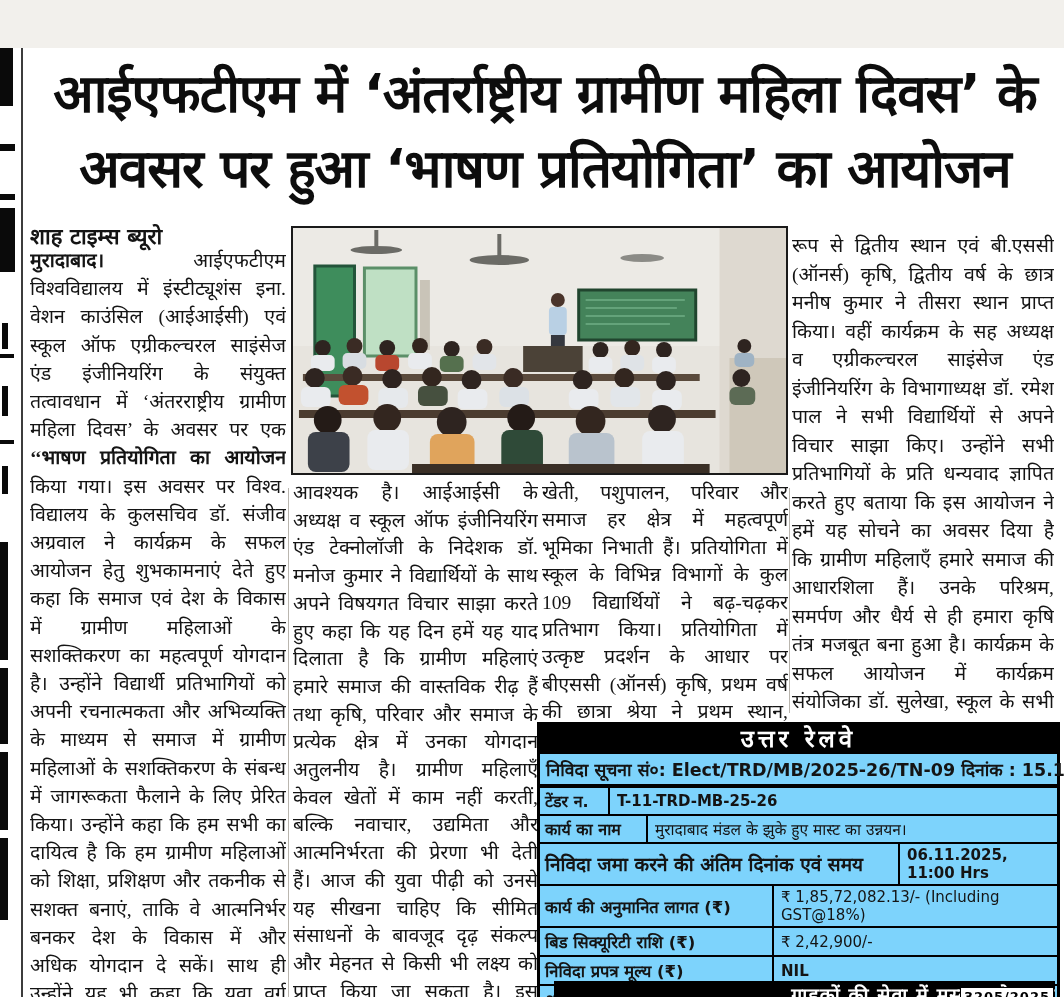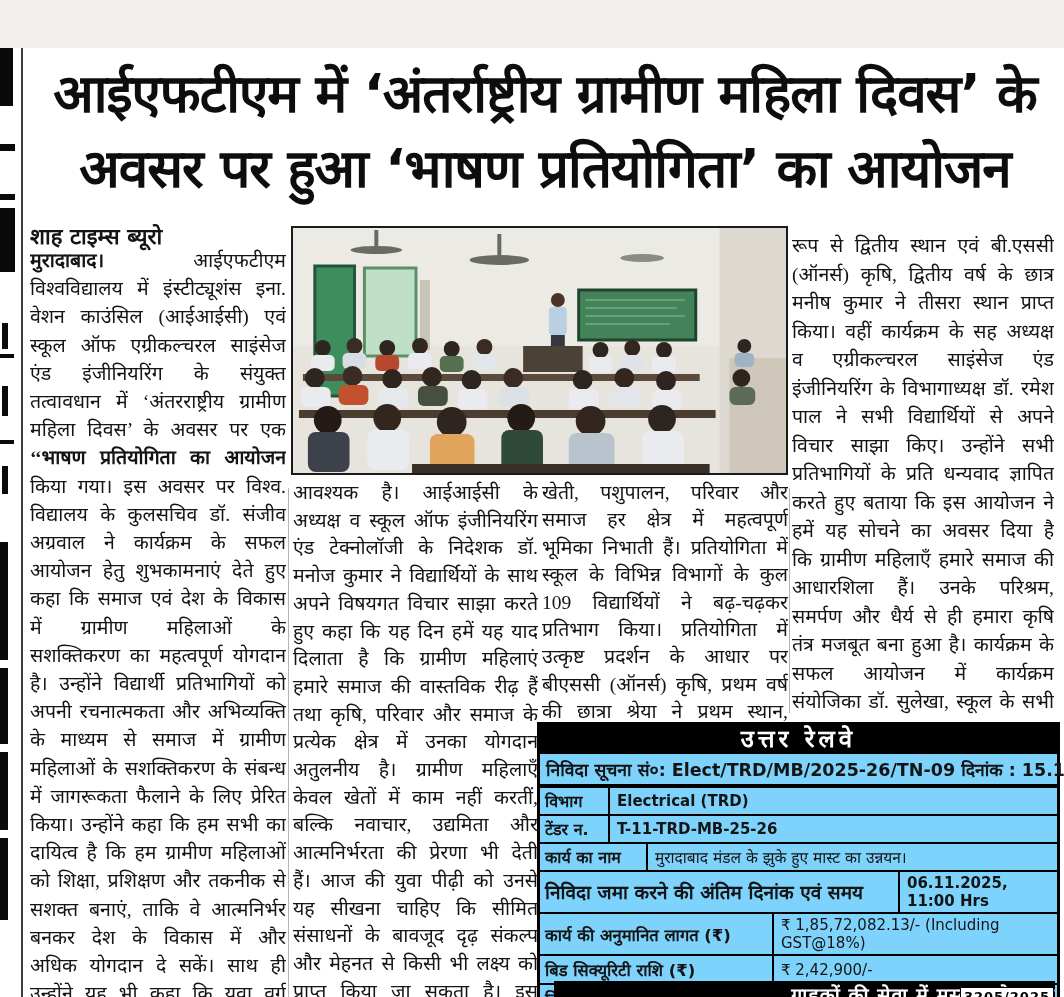--- a/index.html
+++ b/index.html
@@ -212,24 +212,20 @@
 
   <div class="col col2">आवश्यक है। आईआईसी के अध्यक्ष व स्कूल ऑफ इंजीनियरिंग एंड टेक्नोलॉजी के निदेशक डॉ. मनोज कुमार ने विद्यार्थियों के साथ अपने विषयगत विचार साझा करते हुए कहा कि यह दिन हमें यह याद दिलाता है कि ग्रामीण महिलाएं हमारे समाज की वास्तविक रीढ़ हैं तथा कृषि, परिवार और समाज के प्रत्येक क्षेत्र में उनका योगदान अतुलनीय है। ग्रामीण महिलाएँ केवल खेतों में काम नहीं करतीं, बल्कि नवाचार, उद्यमिता और आत्मनिर्भरता की प्रेरणा भी देती हैं। आज की युवा पीढ़ी को उनसे यह सीखना चाहिए कि सीमित संसाधनों के बावजूद दृढ़ संकल्प और मेहनत से किसी भी लक्ष्य को प्राप्त किया जा सकता है। इस मौके पर कार्यक्रम के अध्यक्ष व स्कूल ऑफ एग्रीकल्चरल साइंसेज एंड इंजीनियरिंग के निदेशक डॉ. वीरेंद्र सिंह ने कहा कि ग्रामीण महिलाएँ</div>
   <div class="col col3">खेती, पशुपालन, परिवार और समाज हर क्षेत्र में महत्वपूर्ण भूमिका निभाती हैं। प्रतियोगिता में स्कूल के विभिन्न विभागों के कुल 109 विद्यार्थियों ने बढ़-चढ़कर प्रतिभाग किया। प्रतियोगिता में उत्कृष्ट प्रदर्शन के आधार पर बीएससी (ऑनर्स) कृषि, प्रथम वर्ष की छात्रा श्रेया ने प्रथम स्थान, रूपल चौधरी और वतन कुमार ने संयुक्त</div>
   <div class="col col4">रूप से द्वितीय स्थान एवं बी.एससी (ऑनर्स) कृषि, द्वितीय वर्ष के छात्र मनीष कुमार ने तीसरा स्थान प्राप्त किया। वहीं कार्यक्रम के सह अध्यक्ष व एग्रीकल्चरल साइंसेज एंड इंजीनियरिंग के विभागाध्यक्ष डॉ. रमेश पाल ने सभी विद्यार्थियों से अपने विचार साझा किए। उन्होंने सभी प्रतिभागियों के प्रति धन्यवाद ज्ञापित करते हुए बताया कि इस आयोजन ने हमें यह सोचने का अवसर दिया है कि ग्रामीण महिलाएँ हमारे समाज की आधारशिला हैं। उनके परिश्रम, समर्पण और धैर्य से ही हमारा कृषि तंत्र मजबूत बना हुआ है। कार्यक्रम के सफल आयोजन में कार्यक्रम संयोजिका डॉ. सुलेखा, स्कूल के सभी शिक्षकों एवं छात्र प्रतिनिधियों का सराहनीय योगदान रहा।</div>
 
   <div class="ad">
     <div class="ad-head">उत्तर रेलवे</div>
     <div class="ad-notice">निविदा सूचना सं०: Elect/TRD/MB/2025-26/TN-09 दिनांक : 15.10.2025</div>
 
     <div class="trow w58 h23">
-      <div class="lb">विभाग</div>
-      <div class="vl vb">Electrical (TRD)</div>
-    </div>
-    <div class="trow w58 h23">
       <div class="lb">टेंडर न.</div>
       <div class="vl vb">T-11-TRD-MB-25-26</div>
     </div>
     <div class="trow w92 h23">
       <div class="lb">कार्य का नाम</div>
       <div class="vl" style="font-size:15.5px;">मुरादाबाद मंडल के झुके हुए मास्ट का उन्नयन।</div>
     </div>
     <div class="trow w345 h23">
       <div class="lb">निविदा जमा करने की अंतिम दिनांक एवं समय</div>
       <div class="vl vr">06.11.2025, 11:00 Hrs</div>

